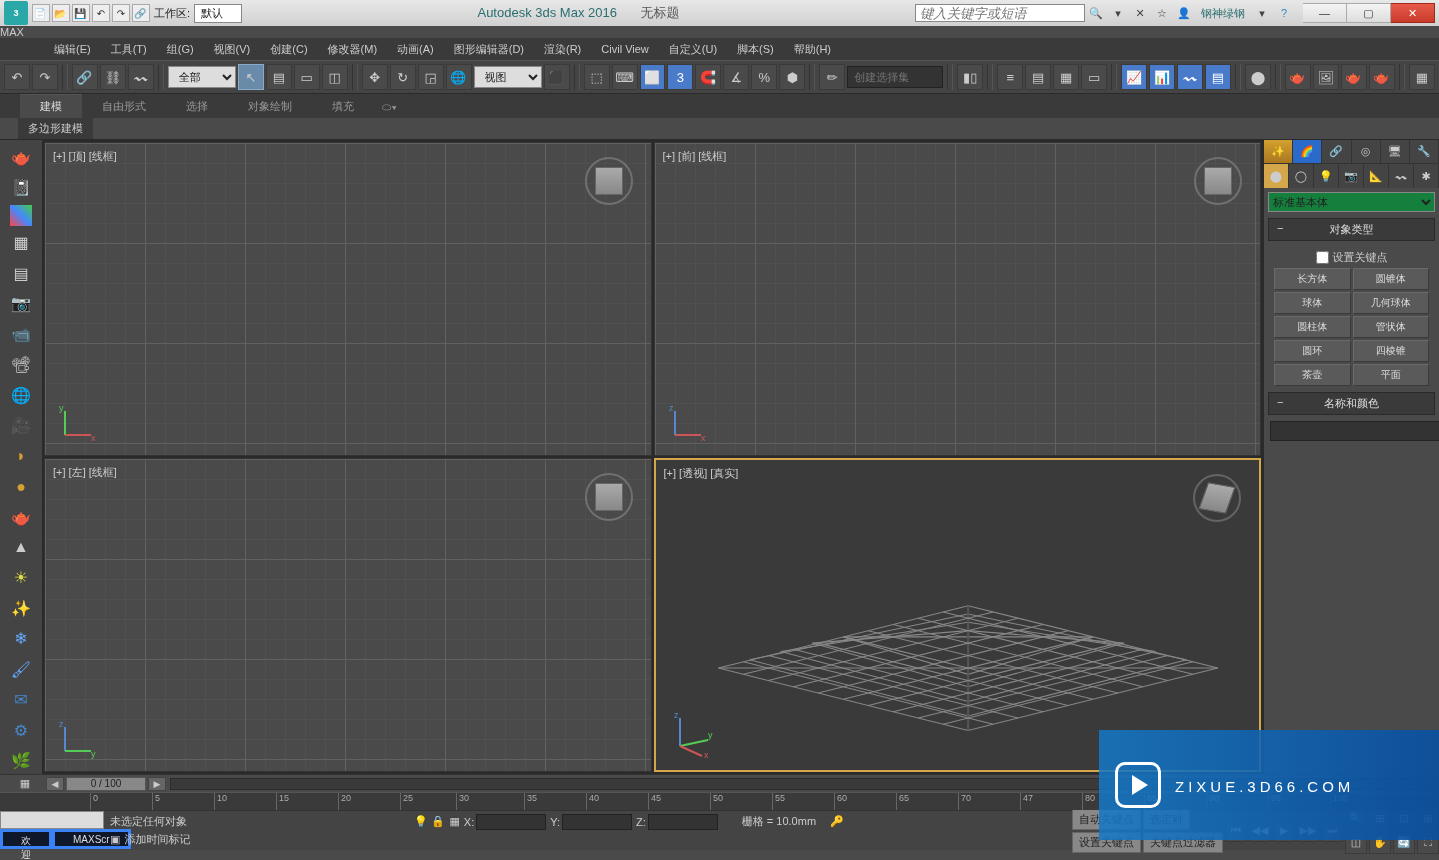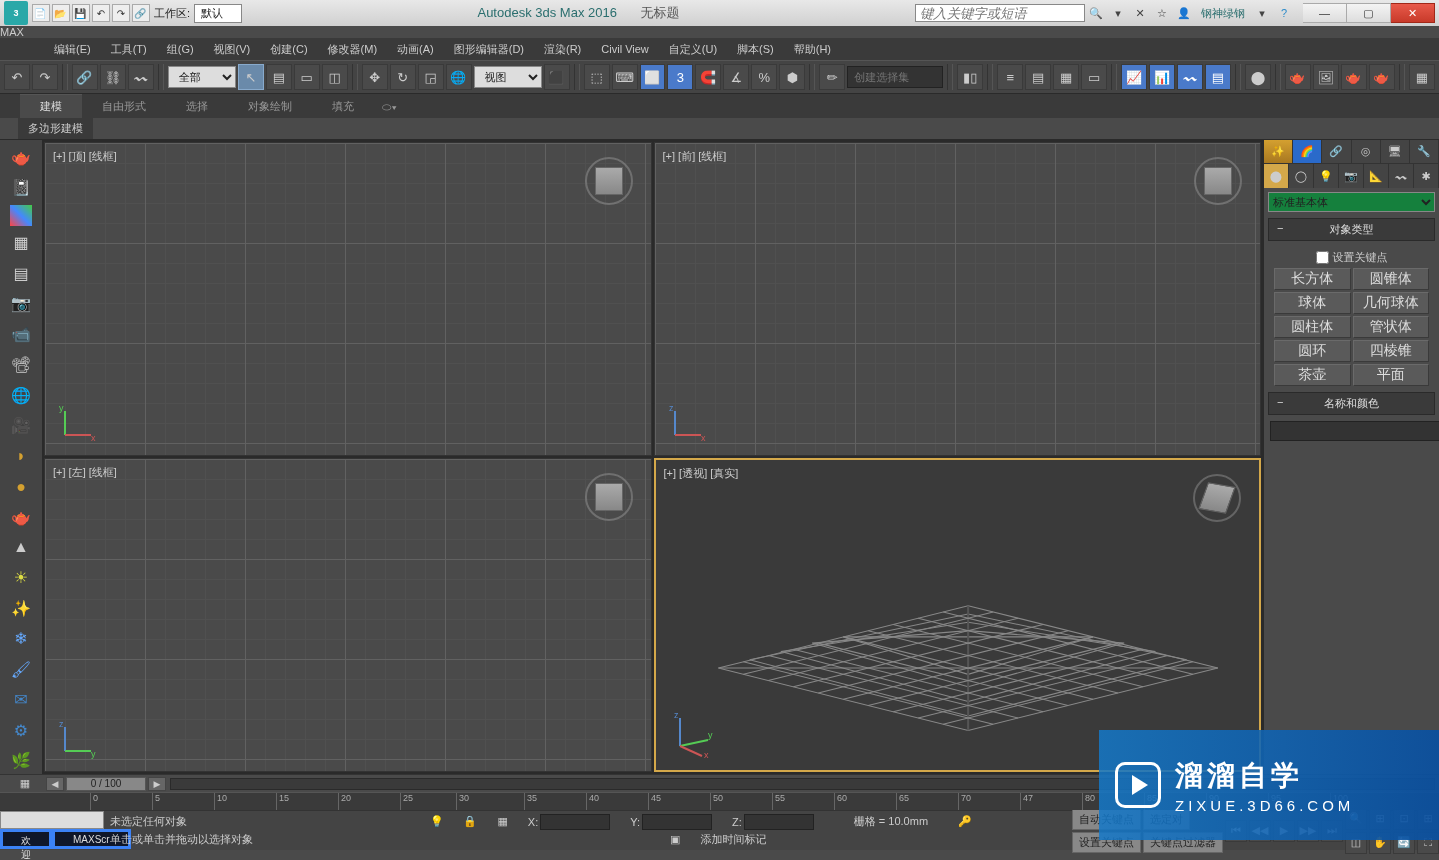--- a/index.html
+++ b/index.html
@@ -67,40 +67,40 @@
 .cmdpanel .catrow { display:flex; height:24px; background:#444;}
 .cmdpanel .catrow .cbtn { flex:1; display:flex; align-items:center; justify-content:center; border-right:1px solid #333;}
 .cmdpanel .catrow .cbtn.active { background:#d4a84a;}
 .cmdpanel select { width:calc(100% - 8px); margin:4px; background:#15803d; border:1px solid #888; height:20px; font-size:11px; color:#222;}
 .rollout-hdr { background:#3a3a3a; border:1px solid #2a2a2a; padding:3px 6px; margin:2px 4px; text-align:center; color:#ddd; position:relative;}
 .rollout-hdr::before { content:"−"; position:absolute; left:8px;}
 .rollout-body { padding:4px 6px;}
 .autogrid { display:flex; align-items:center; justify-content:center; gap:4px; padding:3px; color:#ccc;}
 .autogrid input { accent-color:#888;}
 .objgrid { display:grid; grid-template-columns:1fr 1fr; gap:2px; padding:0 4px;}
-.objbtn { background:#5a5a5a; border:1px solid #3a3a3a; border-top-color:#6a6a6a; border-left-color:#6a6a6a; height:22px; display:flex; align-items:center; justify-content:center; color:#ddd; font-size:14px;}
+.objbtn { background:#5a5a5a; border:1px solid #3a3a3a; border-top-color:#6a6a6a; border-left-color:#6a6a6a; height:22px; display:flex; align-items:center; justify-content:center; color:#ddd; font-size:10px;}
 .namecolor { display:flex; gap:4px; padding:4px 6px; align-items:center;}
 .namecolor input { flex:1; height:20px; background:#333; border:1px solid #222; color:#ccc;}
 
 
 .timeslider { height:18px; background:#4a4a4a; display:flex; align-items:center; padding:0 4px; border-top:1px solid #333;}
 .timeslider .arrow { width:18px; height:14px; background:#666; border:1px solid #444; display:flex; align-items:center; justify-content:center; font-size:9px;}
 .timeslider .slider { width:80px; height:14px; background:#888; border:1px solid #555; margin:0 2px; display:flex; align-items:center; justify-content:center; color:#222; font-size:10px;}
 .timeslider .track { flex:1; height:12px; background:#3a3a3a; border:1px solid #2a2a2a; margin-left:4px;}
 
 .timeline-ruler { height:18px; background:#3a3a3a; display:flex; position:relative; border-top:1px solid #555; padding-left:90px;}
 .timeline-ruler .tick { position:absolute; top:0; font-size:9px; color:#aaa; border-left:1px solid #666; padding-left:2px; height:100%;}
 
 .statusbar { height:40px; background:#444; display:flex; border-top:1px solid #333;}
 .statusbar .left { width:104px; display:flex; flex-direction:column;}
 .statusbar .script { background:#ddd; color:#c44; height:18px; padding:2px 4px; font-size:10px; border:1px solid #888;}
 .statusbar .welcome { display:flex; height:20px;}
 .statusbar .welcome .tab { background:#0f172a; border:3px solid #3b82f6; padding:2px 18px; font-size:10px; color:#ddd;}
 .statusbar .mid { flex:1; display:flex; flex-direction:column; padding:2px 6px;}
-.statusbar .statusline { height:18px; display:flex; align-items:center; gap:20px; font-size:11px; color:#ccc;}
+.statusbar .statusline { height:18px; display:flex; align-items:center; gap:4px; font-size:11px; color:#ccc;}
 .coord { display:flex; align-items:center; gap:2px;}
 .coord .fld { width:70px; height:16px; background:#333; border:1px solid #222;}
 .statusbar .right { display:flex; align-items:center; gap:2px;}
 .statusbar .right .sbtn { width:22px; height:22px; display:flex; align-items:center; justify-content:center; background:#4a4a4a; border:1px solid #3a3a3a;}
 .keybtn { background:#888; color:#222; padding:2px 6px; border:1px solid #666; font-size:11px;}
 
 
 .watermark { position:absolute; right:0; bottom:20px; width:340px; height:110px; background:linear-gradient(90deg, rgba(20,120,200,0.85), rgba(10,80,160,0.92)); display:flex; align-items:center; padding:10px 16px; gap:14px; z-index:100;}
 .watermark .play { width:46px; height:46px; border:3px solid #fff; border-radius:10px; display:flex; align-items:center; justify-content:center;}
 .watermark .play::after { content:""; border-left:16px solid #fff; border-top:10px solid transparent; border-bottom:10px solid transparent; margin-left:4px;}
@@ -451,21 +451,20 @@
           <div class="fld"></div>
         </div>
       <div class="coord">
           <span>Z:</span>
           <div class="fld"></div>
         </div>
       <span style="margin-left:20px;">栅格 = 10.0mm</span>
       <span style="margin-left:10px;">🔑</span>
     </div>
     <div class="statusline">
-      <span style="flex:0 0 540px;">单击或单击并拖动以选择对象</span>
       <span>▣</span>
       <span>添加时间标记</span>
     </div>
   </div>
   <div class="right">
     <div style="display:flex;flex-direction:column;gap:2px;">
       <div style="display:flex;gap:2px;">
         <div class="keybtn">自动关键点</div>
         <div class="keybtn">选定对</div>
       </div>
@@ -488,16 +487,15 @@
       <div class="sbtn">✋</div>
       <div class="sbtn">🔄</div>
       <div class="sbtn">⛶</div>
     </div>
   </div>
 </div>
 
 <div class="watermark">
   <div class="play"></div>
   <div class="txt">
-    <div class="cn">溜溜自学</div>
     <div class="url">ZIXUE.3D66.COM</div>
   </div>
 </div>
 
 </body></html>

